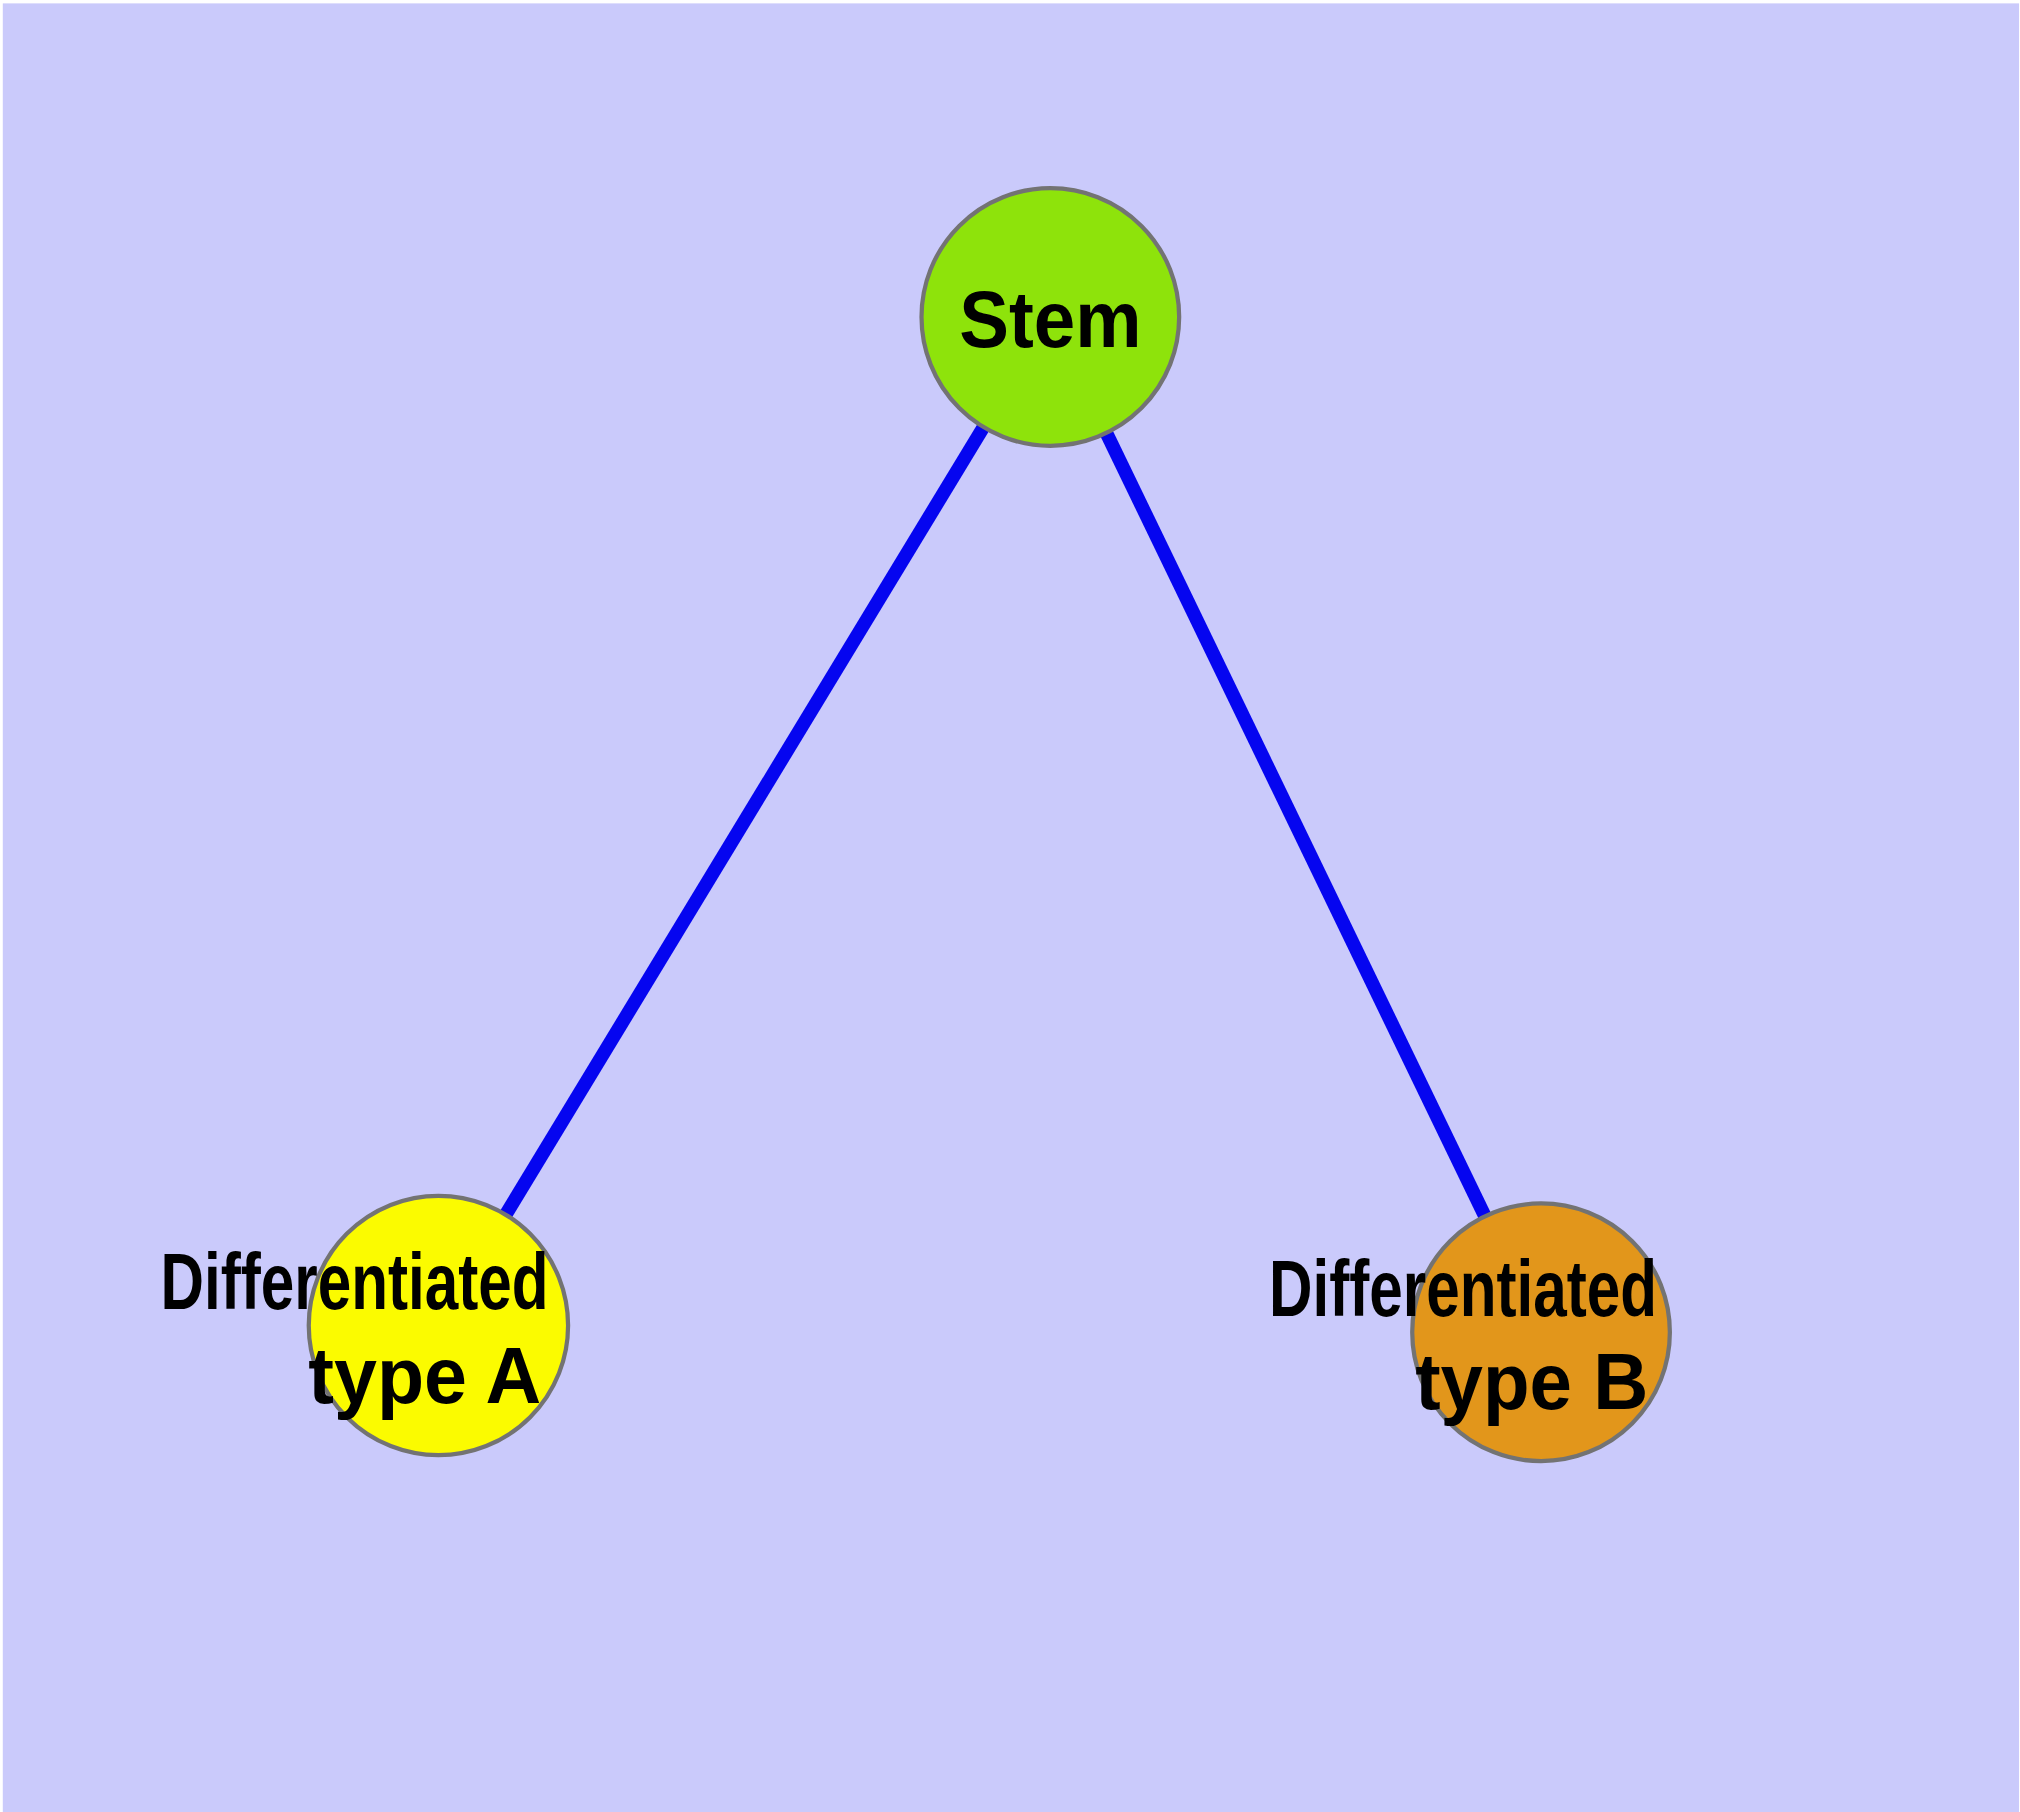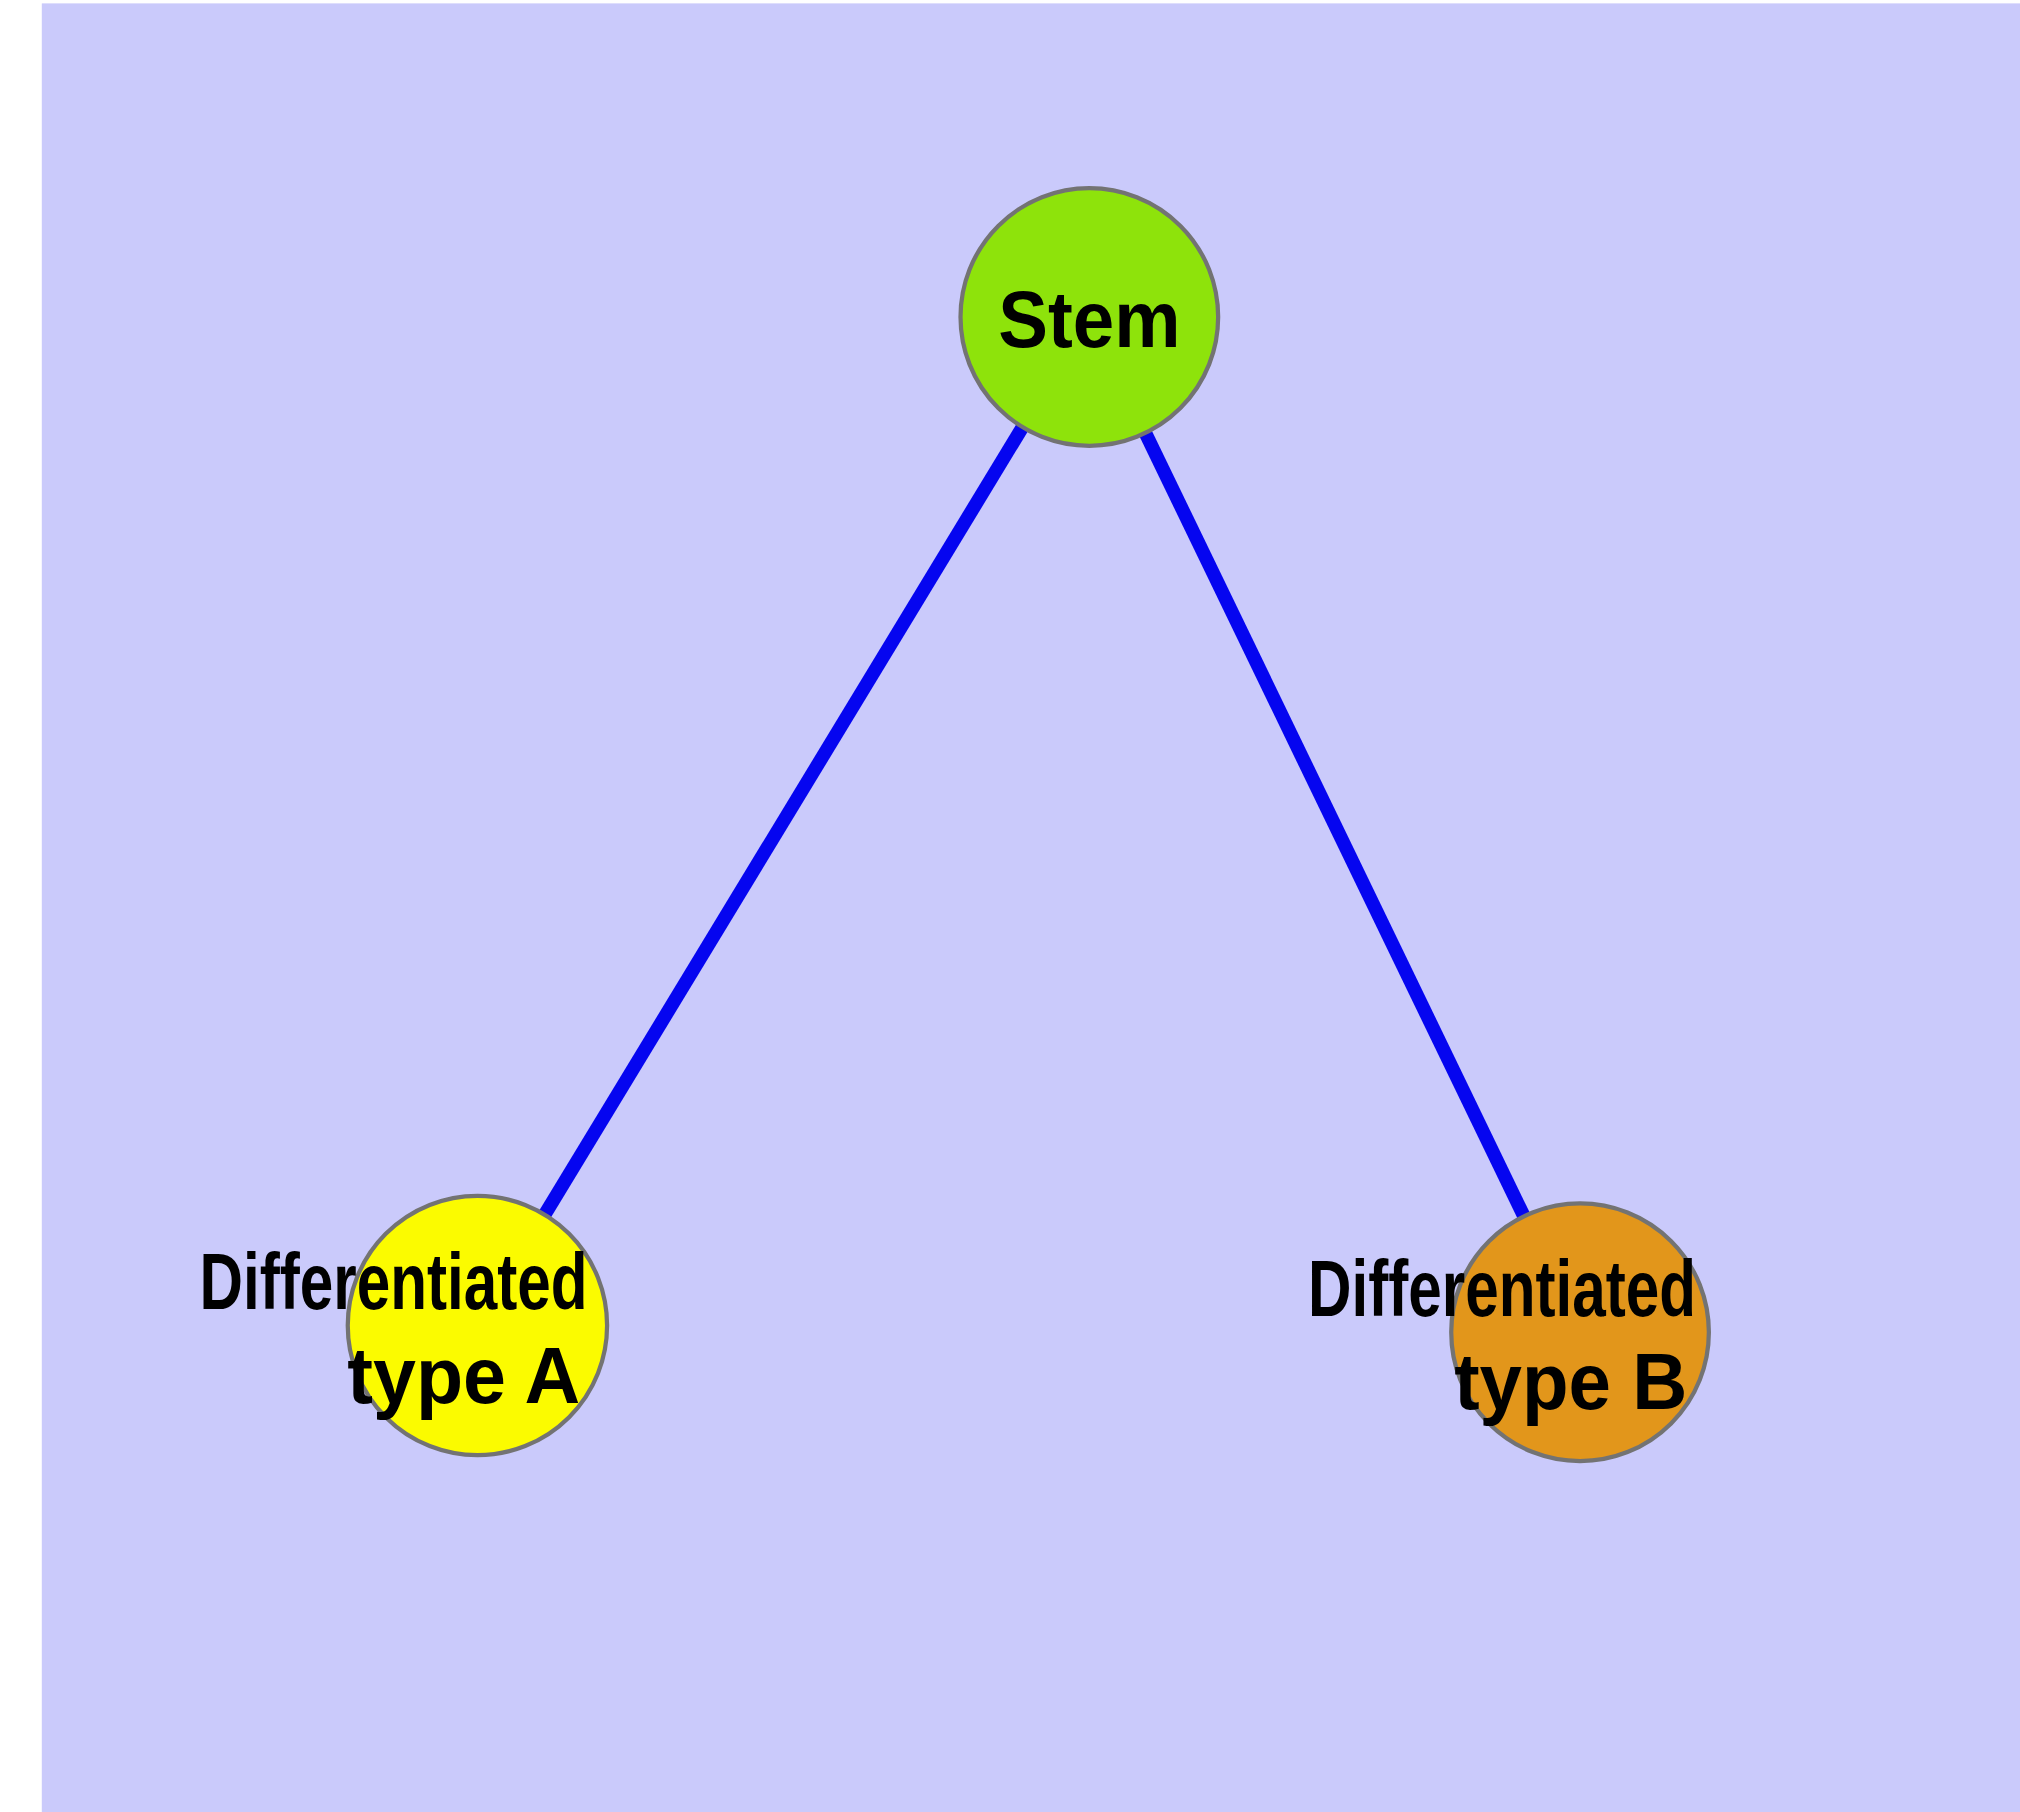--- a/index.html
+++ b/index.html
@@ -4,21 +4,20 @@
 <style>
   html, body {
     margin: 0;
     padding: 0;
     background: #ffffff;
   }
   .stage {
     position: relative;
     width: 1687px;
     height: 1812px;
-    padding-left: 39px;
   }
   svg.diagram {
     display: block;
     width: 2021px;
     height: 1812px;
   }
   .node-label {
     font-family: "Liberation Sans", "DejaVu Sans", sans-serif;
     font-weight: bold;
     font-size: 94px;

